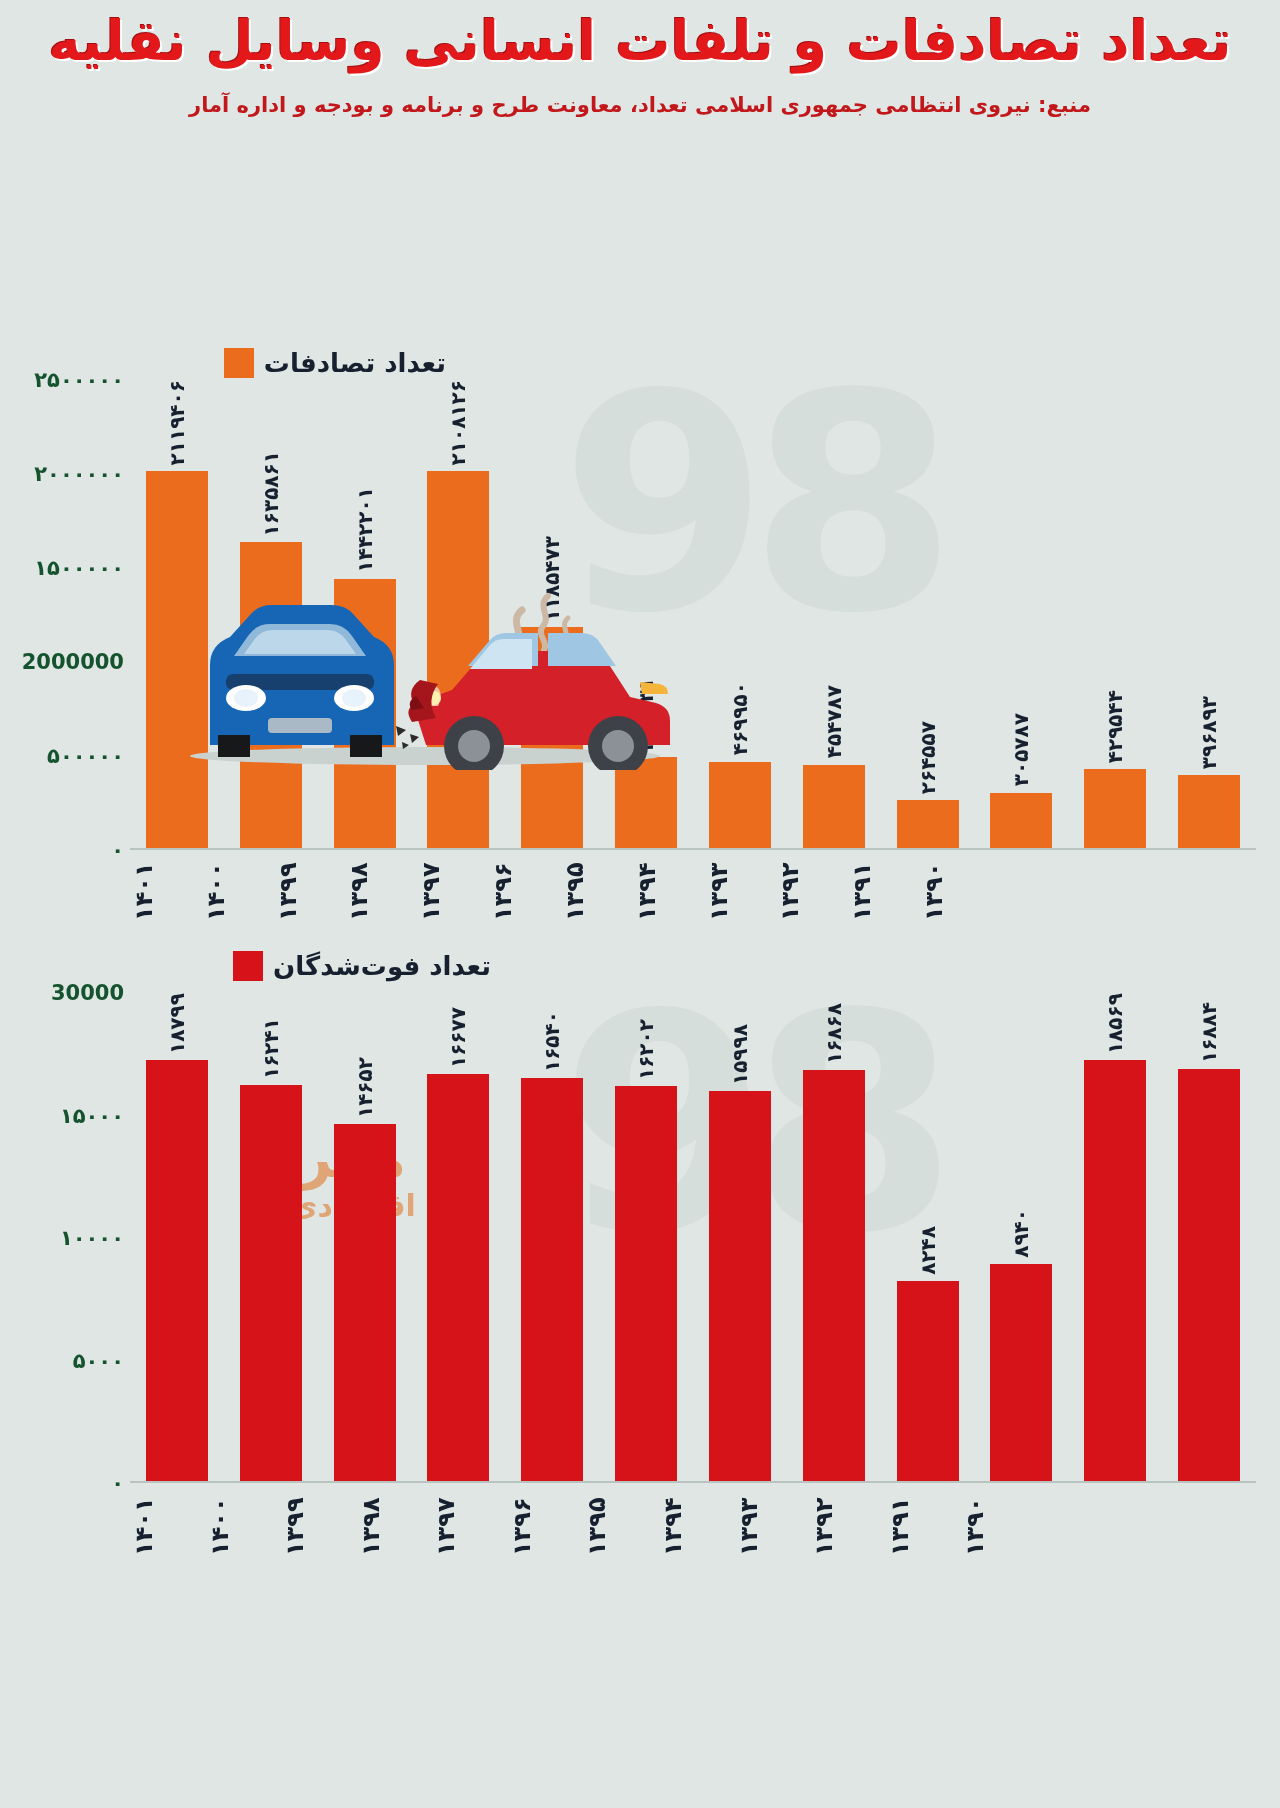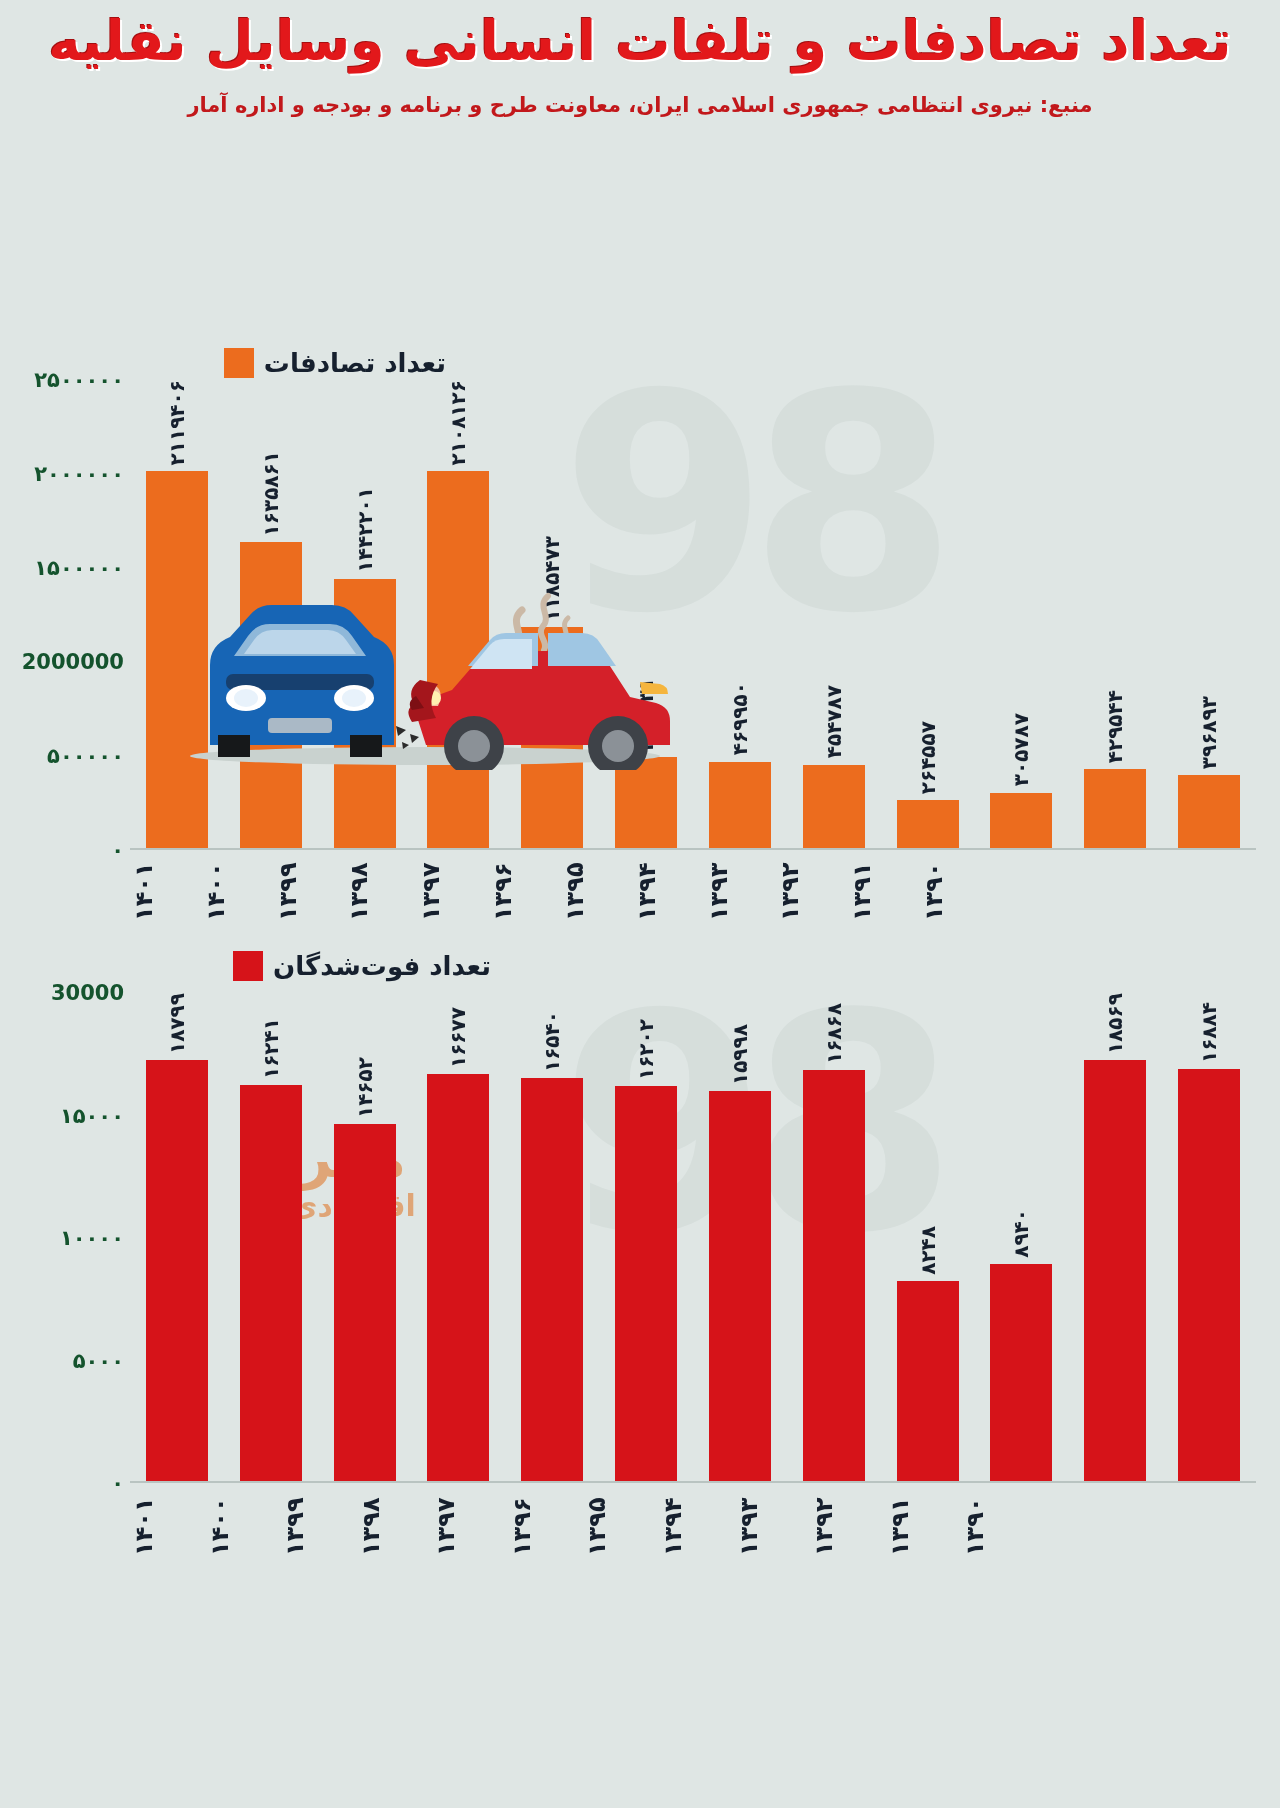--- a/index.html
+++ b/index.html
@@ -59,21 +59,21 @@
 
 <div class="wm wm1">98</div>
 <div class="wm wm2">98</div>
 <div class="wm-logo">
   <div class="m">مهر</div>
   <div class="s">اقتصادی</div>
 </div>
 
 <div class="header">
   <div class="title">تعداد تصادفات و تلفات انسانی وسایل نقلیه</div>
-  <div class="source">منبع: نیروی انتظامی جمهوری اسلامی ایران، معاونت طرح و برنامه و بودجه و اداره آمار</div>
+  <div class="source">منبع: نیروی انتظامی جمهوری اسلامی تعداد، معاونت طرح و برنامه و بودجه و اداره آمار</div>
 </div>
 
 <div class="chart-block" id="chart-accidents" style="position:absolute; left:0; top:340px; width:1016px; height:580px;">
 
   <div class="legend" style="position:absolute; right:570px; top:8px;">
     <span class="lbl">تعداد تصادفات</span>
     <span class="sw" style="background:#ec6c1e;"></span>
   </div>
 
   <svg class="cars" style="left:170px; top:230px;" width="520" height="200" viewBox="0 0 520 200">

